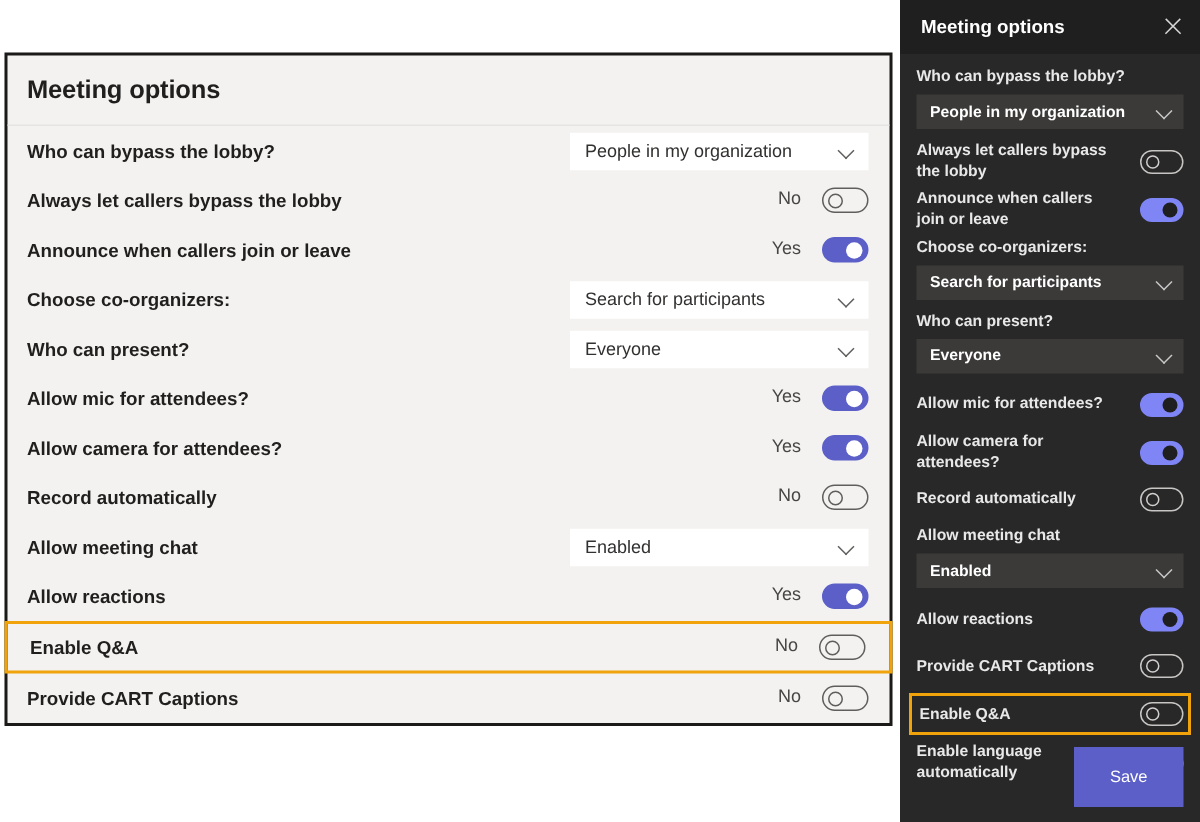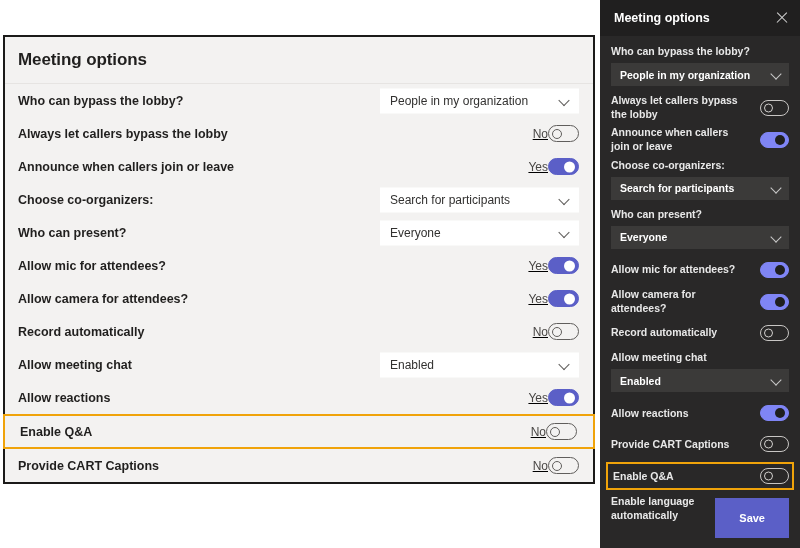--- a/index.html
+++ b/index.html
@@ -38,21 +38,21 @@
     height: 33px;
     display: flex; align-items: center;
     padding: 0 14px 0 13px;
   }
   .lp-label {
     font-size: 12.5px; color: #201f1e; font-weight: bold;
     white-space: nowrap;
   }
   .lp-right {
     margin-left: auto;
-    display: flex; align-items: center; gap: 0; text-decoration: underline;
+    display: flex; gap: 14px;
   }
   .lp-state {
     font-size: 12px; color: #484644; font-weight: normal;
   }
 
   
   .lp-row.highlight {
     border-top: 2px solid #f0a30a;
     border-bottom: 2px solid #f0a30a;
     margin-left: -2px; margin-right: -2px;
@@ -223,21 +223,21 @@
 
   .dp-footer {
     position: absolute;
     right: 11px; bottom: 10px;
   }
   .save-btn {
     background: #5b5fc7;
     color: #ffffff;
     border: none;
     font-family: "Liberation Sans", sans-serif;
-    font-size: 11px; font-weight: bold;
+    font-size: 11px; font-weight: normal;
     padding: 14px 24px;
     cursor: pointer;
   }
 </style>
 </head>
 <body>
 
 <div id="root">
 
   <div class="light-panel">

